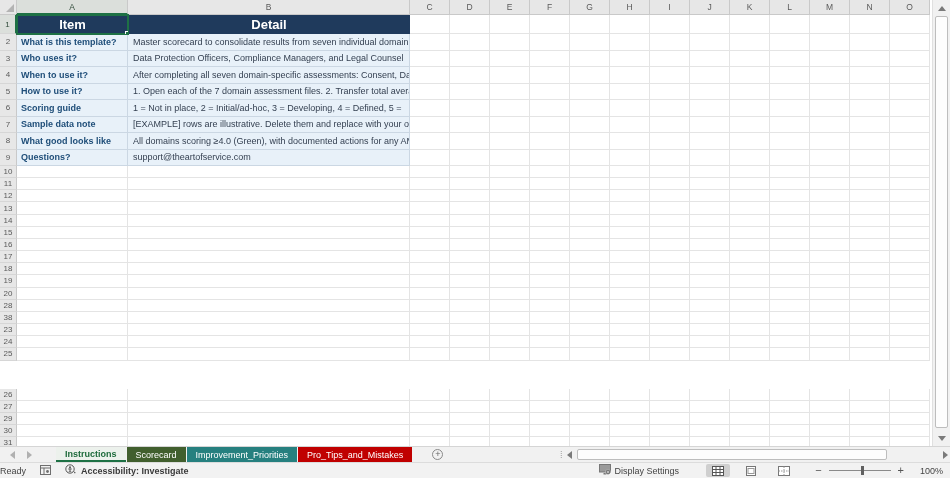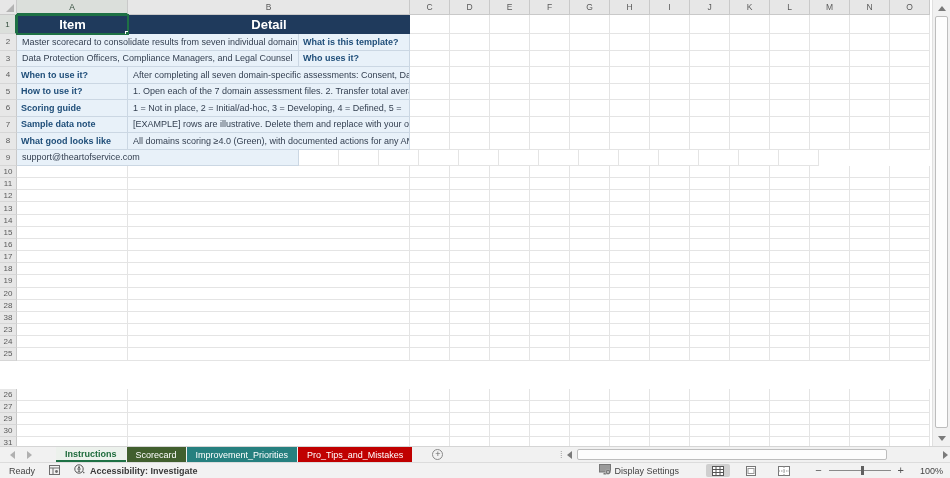--- a/index.html
+++ b/index.html
@@ -41,21 +41,21 @@
   .sheet-tab.active { background: #ECF1EC; border-bottom: 2px solid #1E7145; font-weight: bold; }
   .add-sheet { margin-left: 20px; display: flex; align-items: center; }
   .add-circle { width: 11px; height: 11px; border: 1px solid #8A8A8A; border-radius: 50%; color: #666; font-size: 9px; line-height: 9px; text-align: center; }
   .hscroll { position: absolute; left: 560px; top: 448px; width: 388px; height: 13px; display: flex; align-items: center; }
   .splitter { color: #9A9A9A; font-size: 9px; line-height: 10px; margin-right: 4px; }
   .hscroll .track { flex: 1; height: 11px; position: relative; margin: 0 3px; }
   .hscroll .thumb { position: absolute; left: 2px; top: 0; width: 310px; height: 11px; background: #FDFDFD; border: 1px solid #BDBDBD; border-radius: 2px; }
 
   
   .status-bar { position: absolute; left: 0; top: 462px; width: 950px; height: 16px; background: #F2F2F2; border-top: 1px solid #DCDCDC; display: flex; align-items: center; font-size: 9px; color: #444; }
-  .sb-left { display: flex; align-items: center; gap: 14px; padding-left: 9px; }
+  .sb-left { display: flex; align-items: center; gap: 14px; padding-left: 0; }
   .sb-acc { display: flex; align-items: center; gap: 4px; font-weight: bold; color: #3A3A3A; }
   .sb-right { margin-left: auto; display: flex; align-items: center; gap: 9px; padding-right: 7px; }
   .sb-ds { display: flex; align-items: center; gap: 4px; margin-right: 18px; }
   .view-btn { width: 24px; height: 13px; display: flex; align-items: center; justify-content: center; border-radius: 2px; }
   .view-btn.active { background: #CFCFCF; }
   .zoom-slider { display: flex; align-items: center; gap: 7px; margin-left: 10px; }
   .slider-track { width: 62px; height: 1px; background: #8A8A8A; position: relative; }
   .slider-thumb { position: absolute; left: 32px; top: -4px; width: 3px; height: 9px; background: #606060; }
   .zoom-label { width: 30px; text-align: right; }
   .zoom-btn { color: #555; font-size: 11px; line-height: 11px; }
@@ -99,40 +99,40 @@
         <div class="cell w-s"></div>
         <div class="cell w-s"></div>
         <div class="cell w-s"></div>
         <div class="cell w-s"></div>
         <div class="cell w-s"></div>
         <div class="cell w-s"></div>
         <div class="cell w-s"></div>
       </div>
       <div class="sheet-row" style="height: 16.5px;">
         <div class="row-hdr">2</div>
+        <div class="cell item w-a" style="background: rgb(232, 241, 249); color: rgb(31, 78, 121);">What is this template?</div>
         <div class="cell detail w-b" style="background: rgb(232, 241, 249); color: rgb(51, 63, 80);">Master scorecard to consolidate results from seven individual domain</div>
-        <div class="cell item w-a" style="background: rgb(232, 241, 249); color: rgb(31, 78, 121);">What is this template?</div>
         <div class="cell w-s"></div>
         <div class="cell w-s"></div>
         <div class="cell w-s"></div>
         <div class="cell w-s"></div>
         <div class="cell w-s"></div>
         <div class="cell w-s"></div>
         <div class="cell w-s"></div>
         <div class="cell w-s"></div>
         <div class="cell w-s"></div>
         <div class="cell w-s"></div>
         <div class="cell w-s"></div>
         <div class="cell w-s"></div>
         <div class="cell w-s"></div>
       </div>
       <div class="sheet-row" style="height: 16.5px;">
         <div class="row-hdr">3</div>
+        <div class="cell item w-a" style="background: rgb(232, 241, 249); color: rgb(31, 78, 121);">Who uses it?</div>
         <div class="cell detail w-b" style="background: rgb(232, 241, 249); color: rgb(51, 63, 80);">Data Protection Officers, Compliance Managers, and Legal Counsel</div>
-        <div class="cell item w-a" style="background: rgb(232, 241, 249); color: rgb(31, 78, 121);">Who uses it?</div>
         <div class="cell w-s"></div>
         <div class="cell w-s"></div>
         <div class="cell w-s"></div>
         <div class="cell w-s"></div>
         <div class="cell w-s"></div>
         <div class="cell w-s"></div>
         <div class="cell w-s"></div>
         <div class="cell w-s"></div>
         <div class="cell w-s"></div>
         <div class="cell w-s"></div>
@@ -225,20 +225,21 @@
         <div class="cell w-s"></div>
         <div class="cell w-s"></div>
         <div class="cell w-s"></div>
         <div class="cell w-s"></div>
         <div class="cell w-s"></div>
         <div class="cell w-s"></div>
         <div class="cell w-s"></div>
       </div>
       <div class="sheet-row" style="height: 16.5px;">
         <div class="row-hdr">9</div>
+        <div class="cell item w-a" style="background: rgb(232, 241, 249); color: rgb(31, 78, 121);">Questions?</div>
         <div class="cell detail w-b" style="background: rgb(232, 241, 249); color: rgb(51, 63, 80);">support@theartofservice.com</div>
         <div class="cell w-s"></div>
         <div class="cell w-s"></div>
         <div class="cell w-s"></div>
         <div class="cell w-s"></div>
         <div class="cell w-s"></div>
         <div class="cell w-s"></div>
         <div class="cell w-s"></div>
         <div class="cell w-s"></div>
         <div class="cell w-s"></div>

